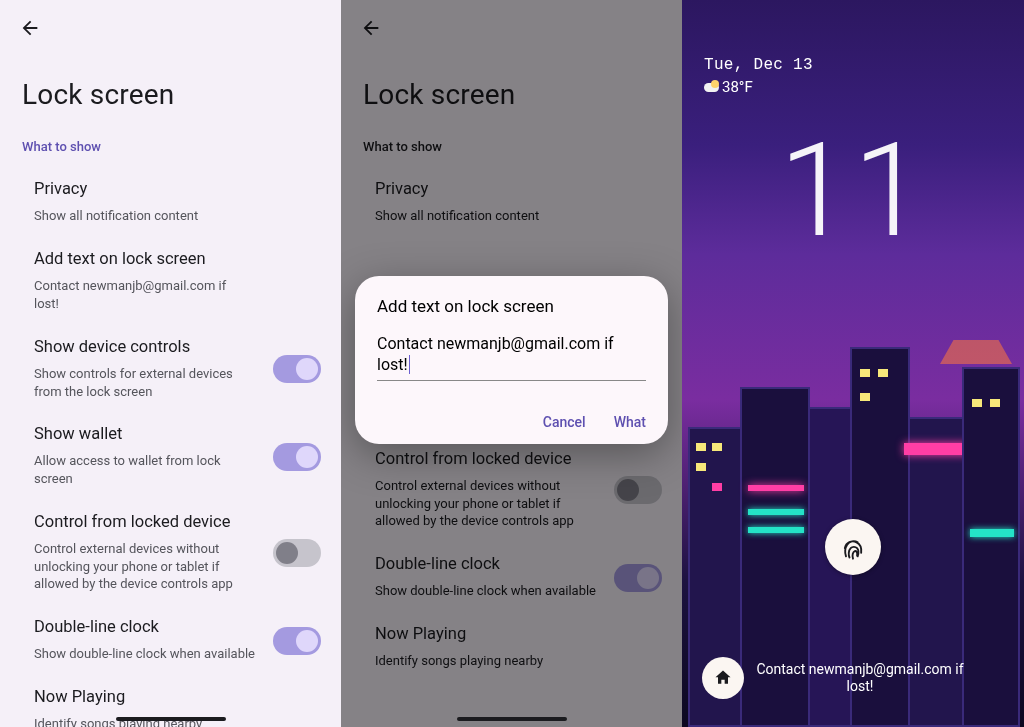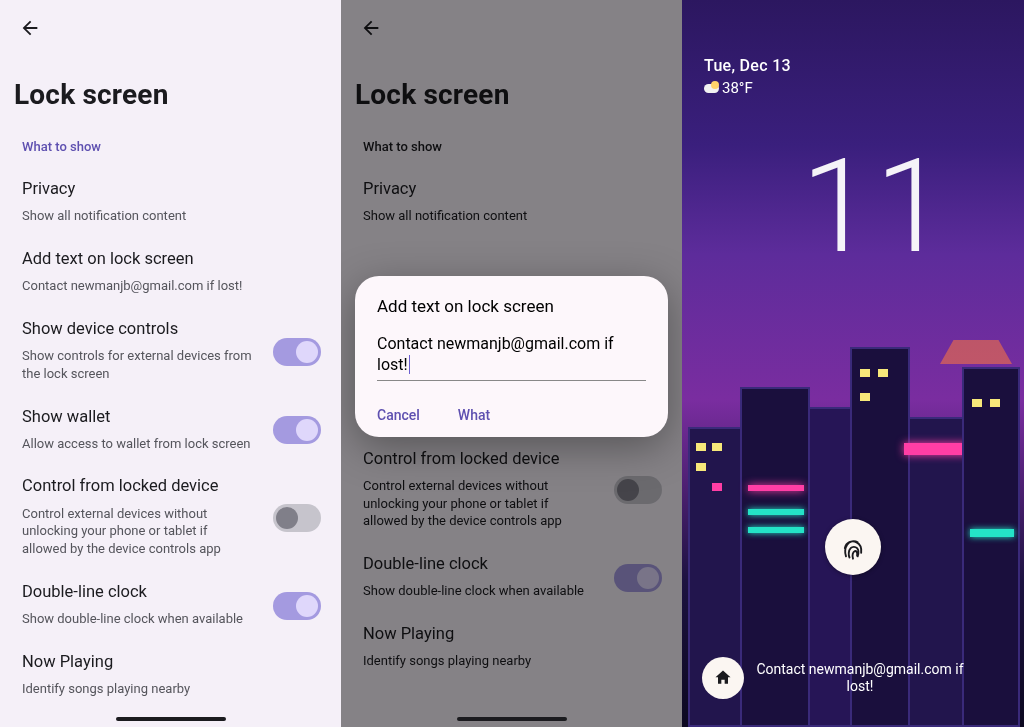--- a/index.html
+++ b/index.html
@@ -4,57 +4,57 @@
 <style>
   * { box-sizing: border-box; margin: 0; padding: 0; }
   html, body { width: 1024px; height: 727px; overflow: hidden; font-family: -apple-system, Roboto, "Segoe UI", Arial, sans-serif; }
   .row { display: flex; width: 1024px; height: 727px; }
   .panel { height: 727px; position: relative; overflow: hidden; }
 
   
   .p1 { width: 341px; background: #f5f0f8; color: #1b1b1f; }
   .back { position: absolute; top: 14px; left: 16px; width: 28px; height: 28px; display:flex; align-items:center; justify-content:center; }
   .back svg { width: 22px; height: 22px; }
-  .title { font-size: 28px; font-weight: 700; padding: 78px 14px 24px; letter-spacing: .2px; }
+  .title { font-size: 28px; font-weight: 400; padding: 78px 22px 24px; letter-spacing: .2px; }
   .section-label { color: #5e50b0; font-size: 13px; font-weight: 500; padding: 4px 22px 14px; }
-  .item { padding: 10px 22px 13px; position: relative; }
+  .item { padding: 10px 34px 13px; position: relative; }
   .item .primary { font-size: 16.5px; color: #1b1b1f; line-height: 1.3; }
   .item .secondary { font-size: 13px; color: #55555c; line-height: 1.35; margin-top: 8px; padding-right: 64px; }
   .item.with-switch { padding-right: 22px; }
   .switch { position: absolute; right: 20px; top: 50%; transform: translateY(-50%); width: 48px; height: 28px; border-radius: 999px; }
   .switch.on { background: #a49ae0; }
   .switch.on::after { content:""; position:absolute; right:3px; top:3px; width:22px; height:22px; border-radius:999px; background:#dfd7fb; }
   .switch.off { background: #c6c4cc; }
   .switch.off::after { content:""; position:absolute; left:3px; top:3px; width:22px; height:22px; border-radius:999px; background:#807f89; }
   .nav-indicator { position:absolute; bottom:6px; left:50%; transform:translateX(-50%); width:110px; height:4px; background:#1b1b1f; border-radius:4px; }
 
   
   .p2 { width: 341px; background: #f5f0f8; }
   .scrim { position:absolute; inset:0; background: rgba(0,0,0,.46); }
   .p2 .bgcontent { filter: none; }
   .p2 .title, .p2 .section-label, .p2 .item .primary, .p2 .item .secondary { color:#1b1b1f; }
   .dialog { position:absolute; left:14px; right:14px; top:276px; background:#fdf7fb; border-radius:24px; padding:20px 22px 14px; box-shadow: 0 10px 40px rgba(0,0,0,.35); }
   .dialog .dtitle { font-size:17px; margin-bottom:18px; }
   .dialog .dinput { font-size:16px; line-height:1.3; border:none; border-bottom:1px solid #888; padding-bottom:4px; width:100%; background:transparent; outline:none; }
   .dialog .cursor { display:inline-block; width:1px; height:1.15em; background:#6b5fd0; vertical-align:text-bottom; margin-left:1px; }
-  .dialog .dbuttons { display:flex; justify-content:flex-start; gap:38px; margin-top:26px; }
+  .dialog .dbuttons { display:flex; justify-content:flex-end; gap:28px; margin-top:33px; }
   .dialog .dbuttons span { color:#5e50b0; font-size:14px; font-weight:500; }
   .p2 .nav-indicator { background:#1b1b1f; }
 
   
   .p3 { width: 342px; position: relative; background:
       linear-gradient(180deg, #2c1760 0%, #3a1f7d 20%, #5d2c9b 35%, #7a2da0 55%, #1c1240 80%, #0c0820 100%);
     color:#fff; }
   .status { position:absolute; top:56px; left:22px; }
-  .status .date { font-size:16px; font-weight:500; letter-spacing:.3px; }
+  .status .date { font-size:16px; font-weight:500; letter-spacing:.3px;font-family:Liberation Mono, monospace; }
   .status .weather { display:flex; align-items:center; margin-top:4px; font-size:15px; }
   .status .weather-icon { width:18px;height:14px; position:relative; }
   .status .weather-icon::before { content:""; position:absolute; left:0; top:3px; width:15px; height:9px; background:#f2f2f2; border-radius:999px; }
   .status .weather-icon::after { content:""; position:absolute; left:7px; top:0; width:8px; height:8px; background:#ffd36b; border-radius:999px; }
-  .clock { position:absolute; top:144px; left:50%; transform:translateX(-50%); text-align:center; font-weight:300; letter-spacing:2px; opacity:.95;margin-left:22px; }
+  .clock { position:absolute; top:128px; left:50%; transform:translateX(-50%); text-align:center; font-weight:300; letter-spacing:2px; opacity:.95; }
   .clock .line { font-size:130px; line-height:.97; }
   .city { position:absolute; left:0; right:0; top:340px; bottom:0; overflow:hidden; }
   .bldg { position:absolute; bottom:0; background:#1a0f3d; border:2px solid #3a2a7a; }
   .bldg .win { position:absolute; background:#f7e87a; }
   .neon { position:absolute; background:#24e3c7; box-shadow:0 0 6px #24e3c7; }
   .neonp { position:absolute; background:#ff3ea5; box-shadow:0 0 8px #ff3ea5; }
   .tri { position:absolute; width:0; height:0; }
   .fp { position:absolute; left:50%; transform:translateX(-50%); bottom:152px; width:56px; height:56px; border-radius:999px; background:#fbf6f2; display:flex; align-items:center; justify-content:center; box-shadow:0 1px 4px rgba(0,0,0,.35); }
   .fp svg { width:28px; height:28px; }
   .bottom-row { position:absolute; bottom:28px; left:0; right:0; display:flex; align-items:center; gap:12px; padding:0 20px; }

